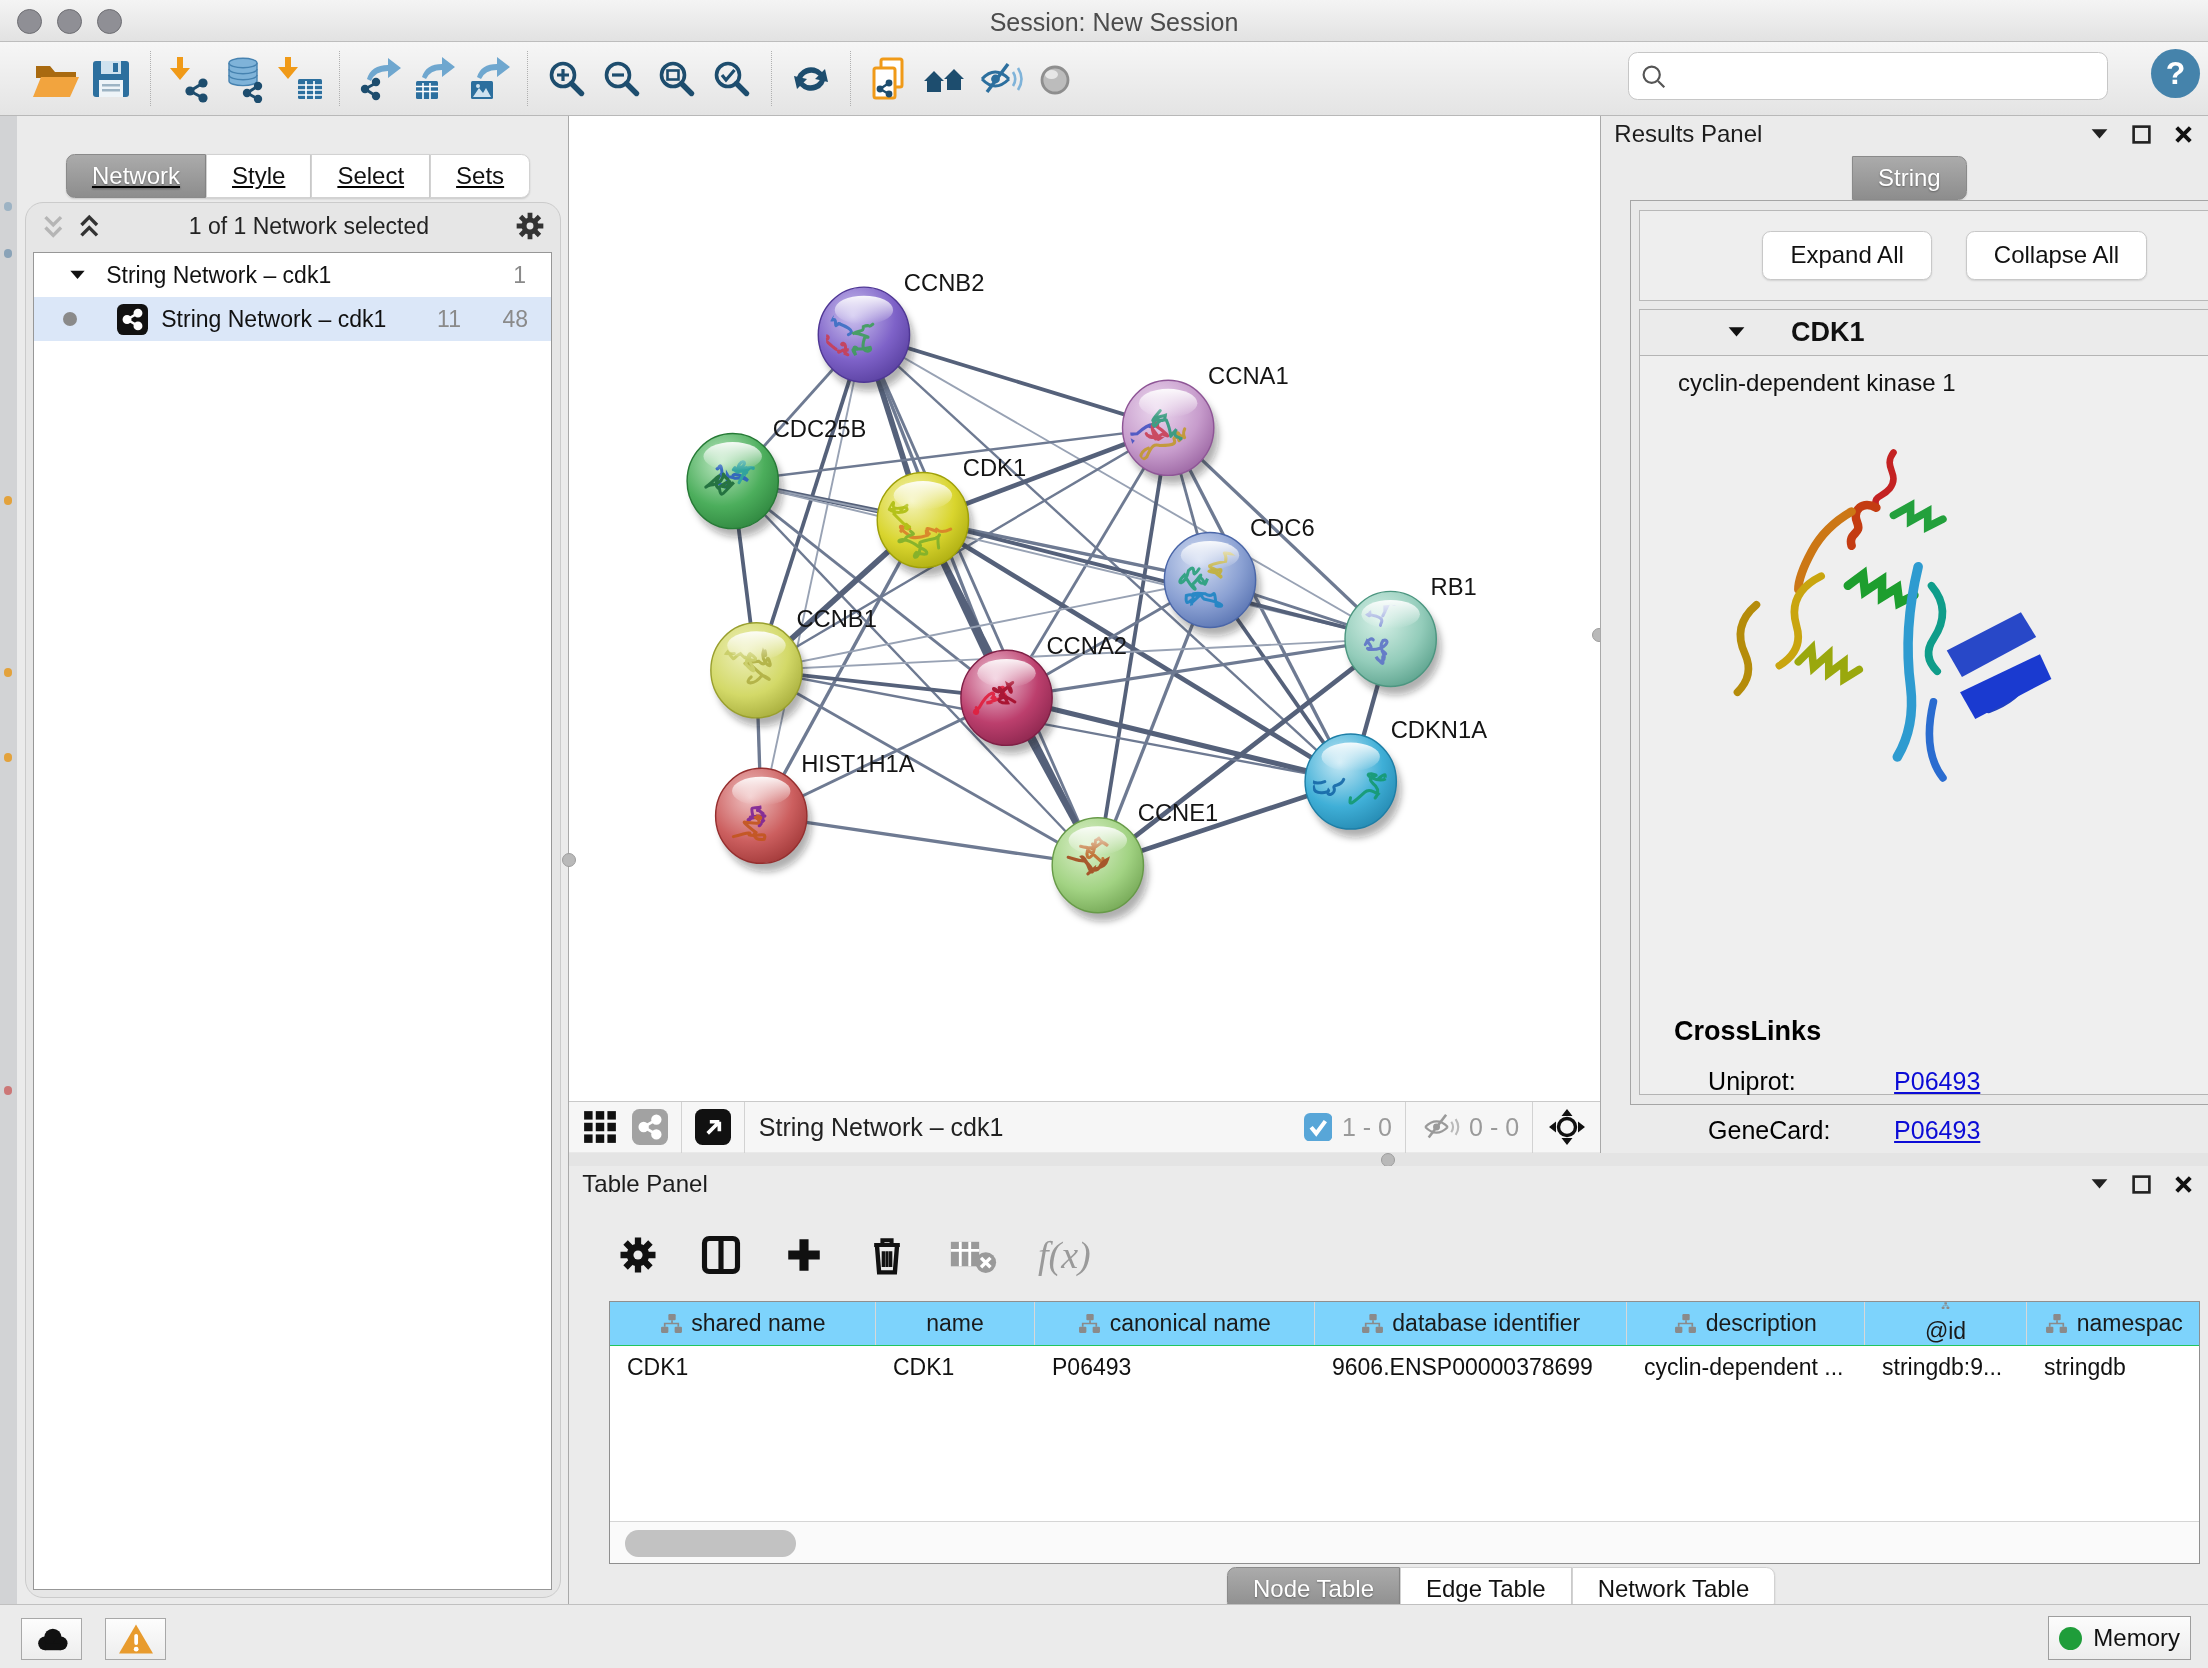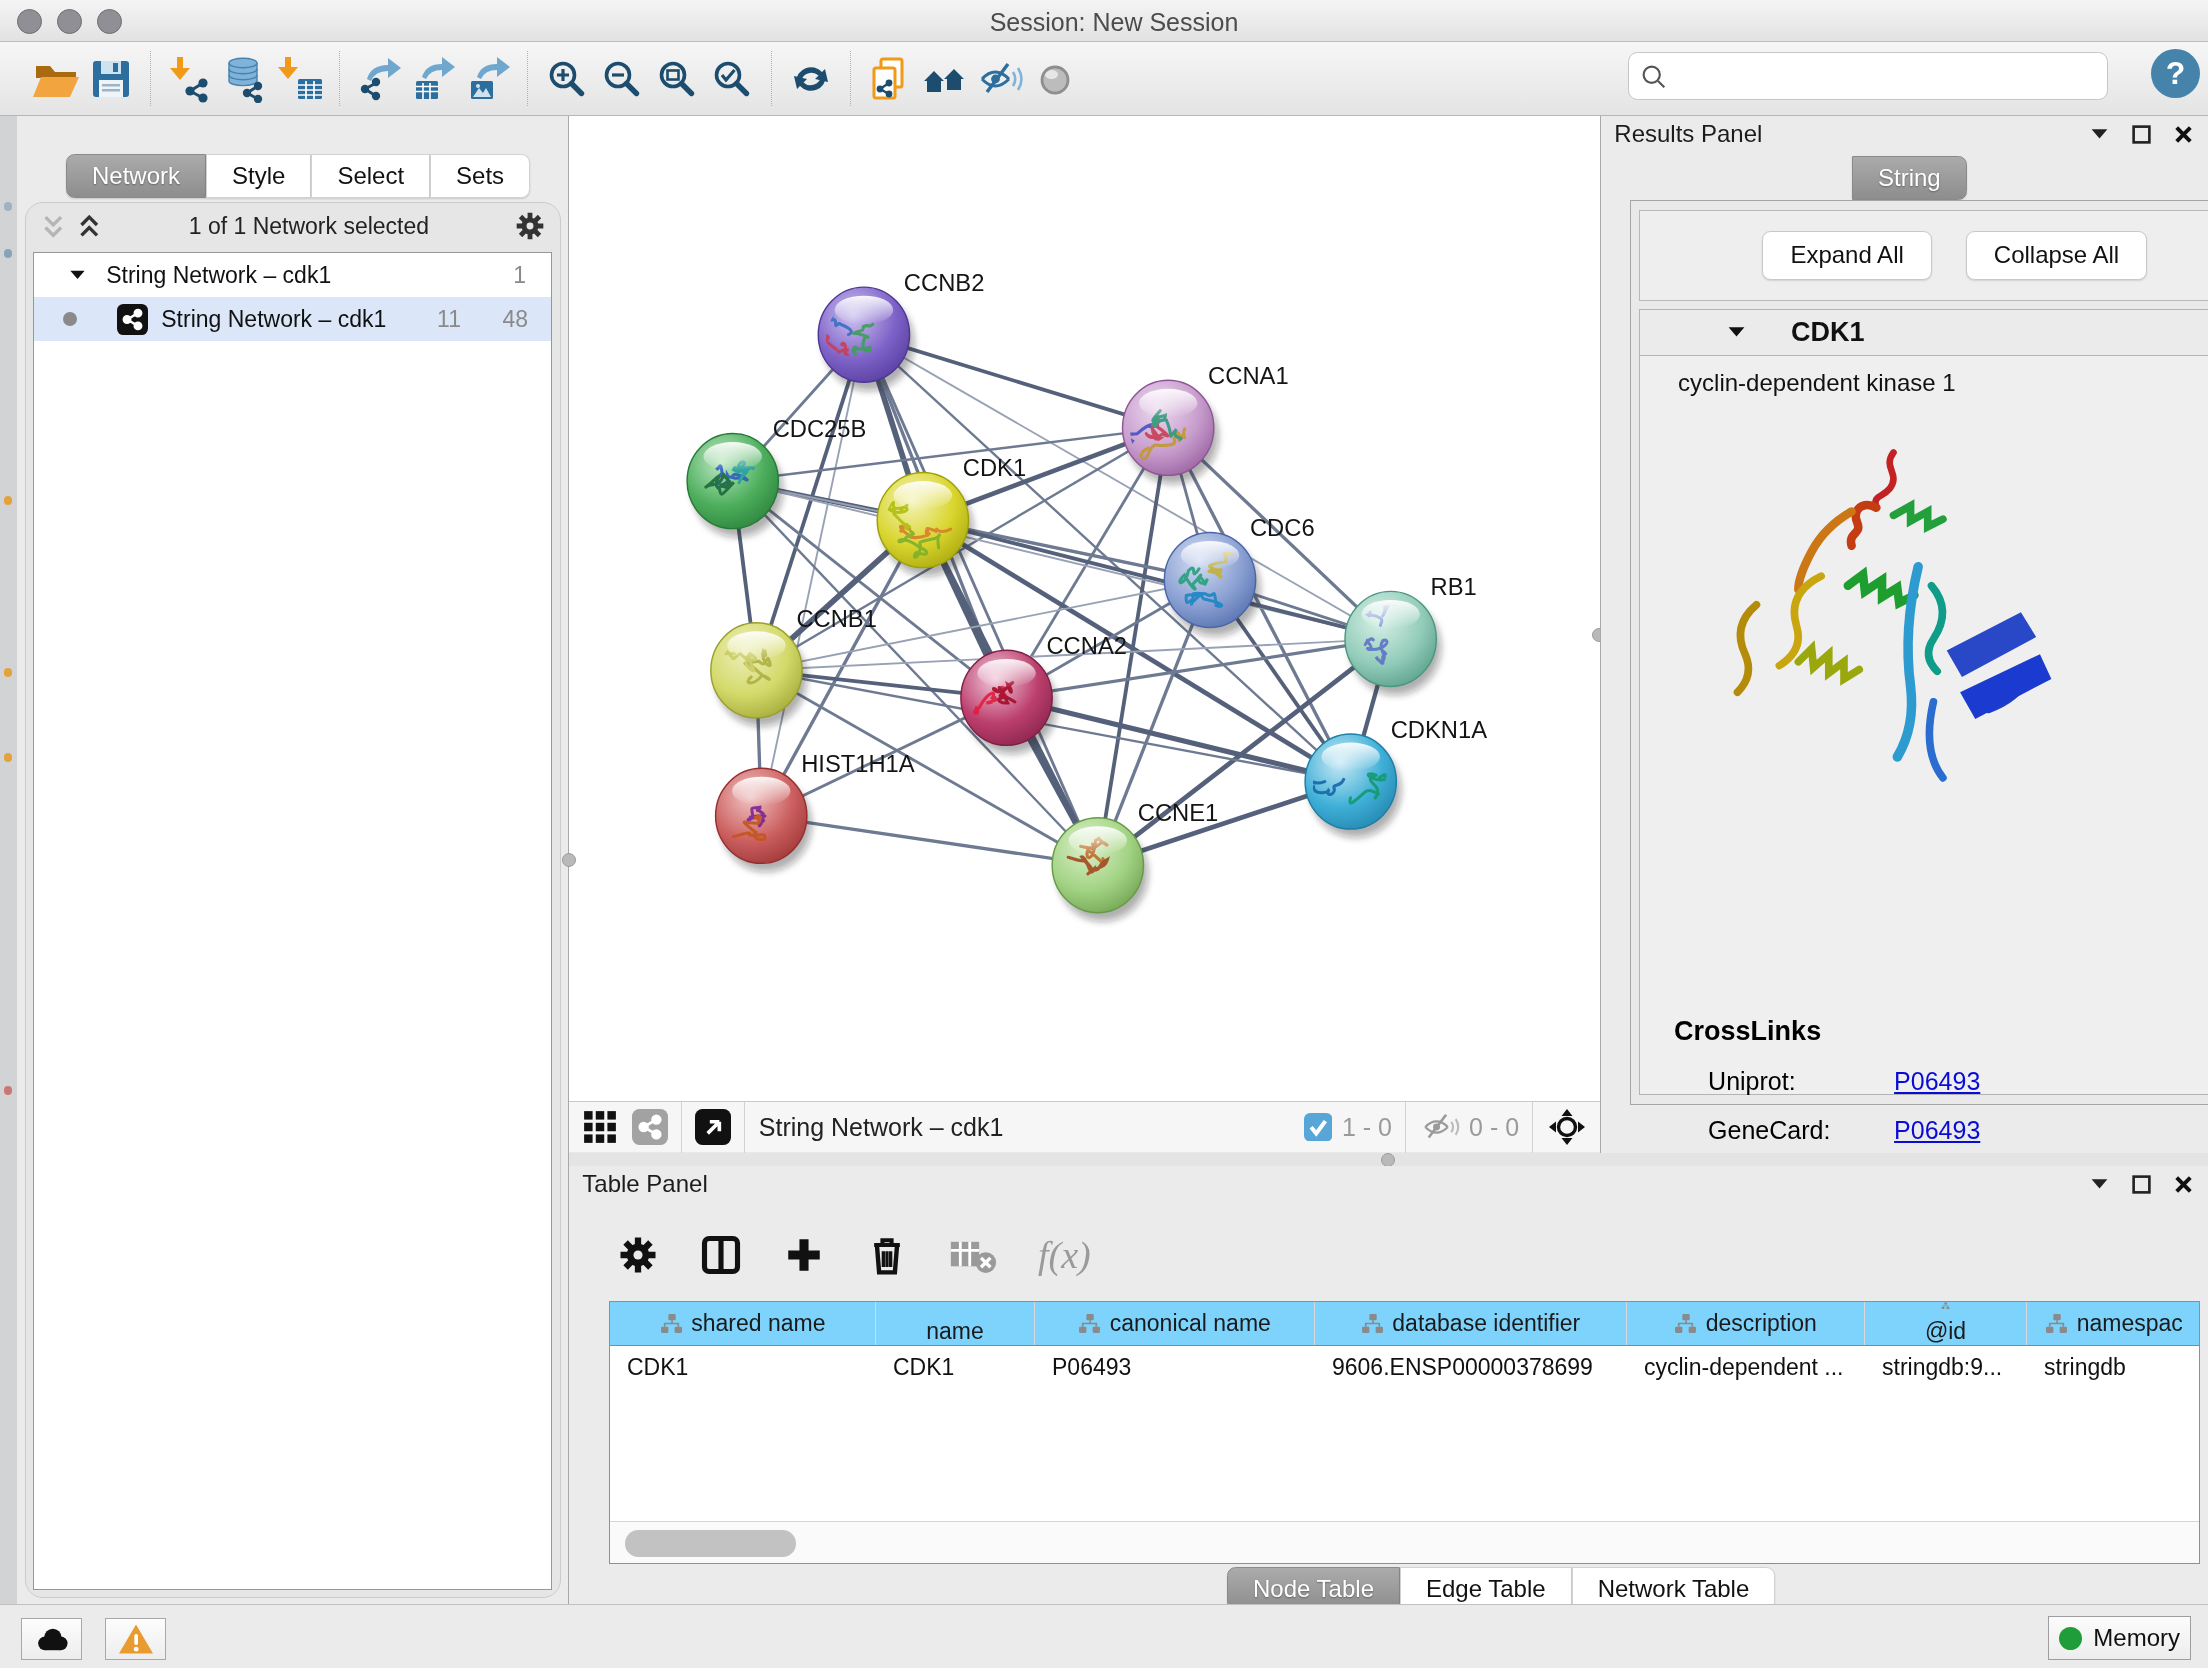--- a/index.html
+++ b/index.html
@@ -39,21 +39,21 @@
   .tab.first{border-radius:8.6px 0 0 8.6px;}
   .tab.last{border-radius:0 8.6px 8.6px 0;}
   .tab.selected{background:linear-gradient(#ababab,#8d8d8d);color:#fff;
     border-color:#8a8a8a;text-shadow:0 1px 1.9px rgba(0,0,0,.35);}
 
   
   .sliver{position:absolute;left:0;top:116px;width:17px;height:1488px;background:#d2d3d5;}
   .sliver i{position:absolute;left:3.8px;width:8.6px;height:8.6px;border-radius:50%;display:block;}
   .control-panel{position:absolute;left:17px;top:116px;width:552px;height:1488px;
     background:#ebebeb;border-right:1px solid #a9a9a9;}
-  .cp-tabs{position:absolute;left:49px;top:38px;display:flex;}
+  .cp-tabs{position:absolute;left:49px;top:38px;display:flex;text-decoration:underline;}
   .cp-inner{position:absolute;left:7.6px;top:86px;width:536px;bottom:5.7px;background:#e6e6e6;
     border:1px solid #cbcbcb;border-radius:18px;}
   .cp-status{height:46px;display:flex;align-items:center;padding:0 13.3px;}
   .cp-status .txt{flex:1;text-align:center;font-size:23px;color:#222;}
   .tree-box{position:absolute;left:7.6px;right:7.6px;top:49px;bottom:7.6px;background:#fff;
     border:1px solid #979797;}
   .tree-row{height:44px;display:flex;align-items:center;font-size:23px;color:#111;}
   .tree-row.sel{background:#dbe7f8;}
   .tree-count{color:#8a8a8a;}
 
@@ -818,21 +818,21 @@
             <svg viewBox="0 0 22 20" width="23" height="21">
               <g fill="#8a8a8a">
                 <rect x="8" y="1" width="7" height="6" rx="1"></rect>
                 <rect x="1" y="13" width="7" height="6" rx="1"></rect>
                 <rect x="14" y="13" width="7" height="6" rx="1"></rect>
               </g>
               <path d="M11.5 7v3M4.5 13v-3h13v3" fill="none" stroke="#8a8a8a" stroke-width="1.6"></path>
             </svg>
             <span>shared name</span>
           </div>
-          <div class="th" style="width: 159px; align-items: flex-end;">
+          <div class="th" style="width: 159px;">
             <span>name</span>
           </div>
           <div class="th" style="width: 280px;">
             <svg viewBox="0 0 22 20" width="23" height="21">
               <g fill="#8a8a8a">
                 <rect x="8" y="1" width="7" height="6" rx="1"></rect>
                 <rect x="1" y="13" width="7" height="6" rx="1"></rect>
                 <rect x="14" y="13" width="7" height="6" rx="1"></rect>
               </g>
               <path d="M11.5 7v3M4.5 13v-3h13v3" fill="none" stroke="#8a8a8a" stroke-width="1.6"></path>

